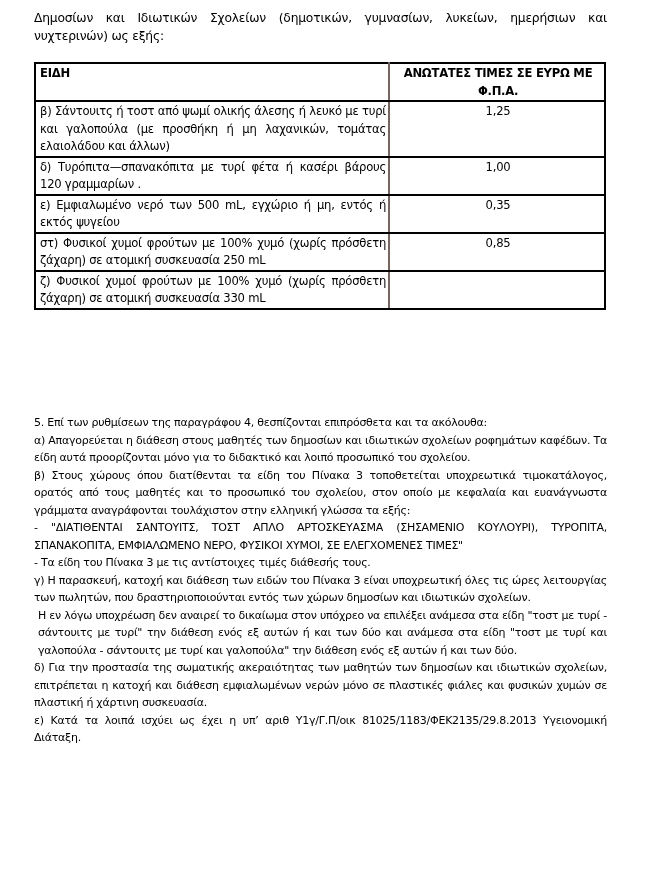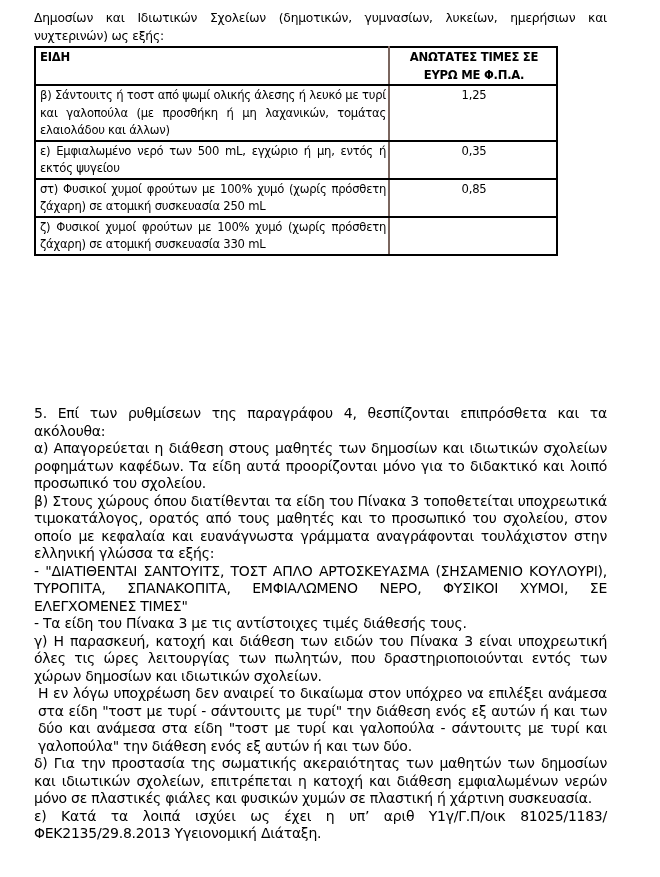--- a/index.html
+++ b/index.html
@@ -7,61 +7,65 @@
     width: 660px; height: 877px; position: relative; overflow: hidden;
     font-family: "DejaVu Sans", sans-serif;
     color: #000;
   }
   .intro {
     position: absolute; left: 34px; top: 10px; width: 573px;
     font-size: 12.3px; line-height: 17.5px; text-align: justify;
     letter-spacing: -0.2px;
   }
   table.prices {
-    position: absolute; left: 34px; top: 46px;
-    width: 524px; border-collapse: collapse;
+    position: absolute; left: 34px; top: 62px;
+    width: 572px; border-collapse: collapse;
     font-size: 11.6px; letter-spacing: -0.25px;
   }
   table.prices td, table.prices th {
     border-top: 2px solid #000;
     border-bottom: 2px solid #000;
     vertical-align: top;
     padding: 1px 2px 0 4px;
     line-height: 17.5px;
   }
   table.prices .c1 { width: 346px; border-left: 2px solid #000; border-right: 2px solid #7a655e; text-align: justify; }
   table.prices .c2 { border-right: 2px solid #000; text-align: center; margin-left: 28px; }
   table.prices th { font-weight: bold; text-align: left; }
   table.prices th.c2 { text-align: center; }
   table.prices tr.thin td { border-top-width: 1px; }
   .hdr-row { height: 35px; }
   .r3 { height: 54px; }
   .r2 { height: 35px; }
   .body-text {
-    position: absolute; left: 34px; top: 405px; width: 573px;
-    font-size: 14px; line-height: 17.5px; text-align: justify;
+    position: absolute; left: 34px; top: 414px; width: 573px;
+    font-size: 11px; line-height: 17.5px; text-align: justify;
     letter-spacing: -0.25px;
   }
   .body-text p { margin: 0; }
   .indent1 { padding-left: 4px; }
 </style>
 </head>
 <body>
 
 <p class="intro" style="margin:0;">Δημοσίων και Ιδιωτικών Σχολείων (δημοτικών, γυμνασίων, λυκείων, ημερήσιων και νυχτερινών) ως εξής:</p>
 
 <table class="prices">
   <tbody>
       <tr class="hdr-row">
     <th class="c1">ΕΙΔΗ</th>
     <th class="c2">ΑΝΩΤΑΤΕΣ ΤΙΜΕΣ ΣΕ ΕΥΡΩ ΜΕ Φ.Π.Α.</th>
   </tr>
   <tr class="r3">
     <td class="c1">β) Σάντουιτς ή τοστ από ψωμί ολικής άλεσης ή λευκό με τυρί και γαλοπούλα (με προσθήκη ή μη λαχανικών, τομάτας ελαιολάδου και άλλων)</td>
     <td class="c2">1,25</td>
+  </tr>
+  <tr class="r2 thin">
+    <td class="c1">δ) Τυρόπιτα—σπανακόπιτα με τυρί φέτα ή κασέρι βάρους 120 γραμμαρίων .</td>
+    <td class="c2">1,00</td>
   </tr>
   <tr class="r2">
     <td class="c1">ε) Εμφιαλωμένο νερό των 500 mL, εγχώριο ή μη, εντός ή εκτός ψυγείου</td>
     <td class="c2">0,35</td>
   </tr>
   <tr class="r2 thin">
     <td class="c1">στ) Φυσικοί χυμοί φρούτων με 100% χυμό (χωρίς πρόσθετη ζάχαρη) σε ατομική συσκευασία 250 mL</td>
     <td class="c2">0,85</td>
   </tr>
   <tr class="r2">

